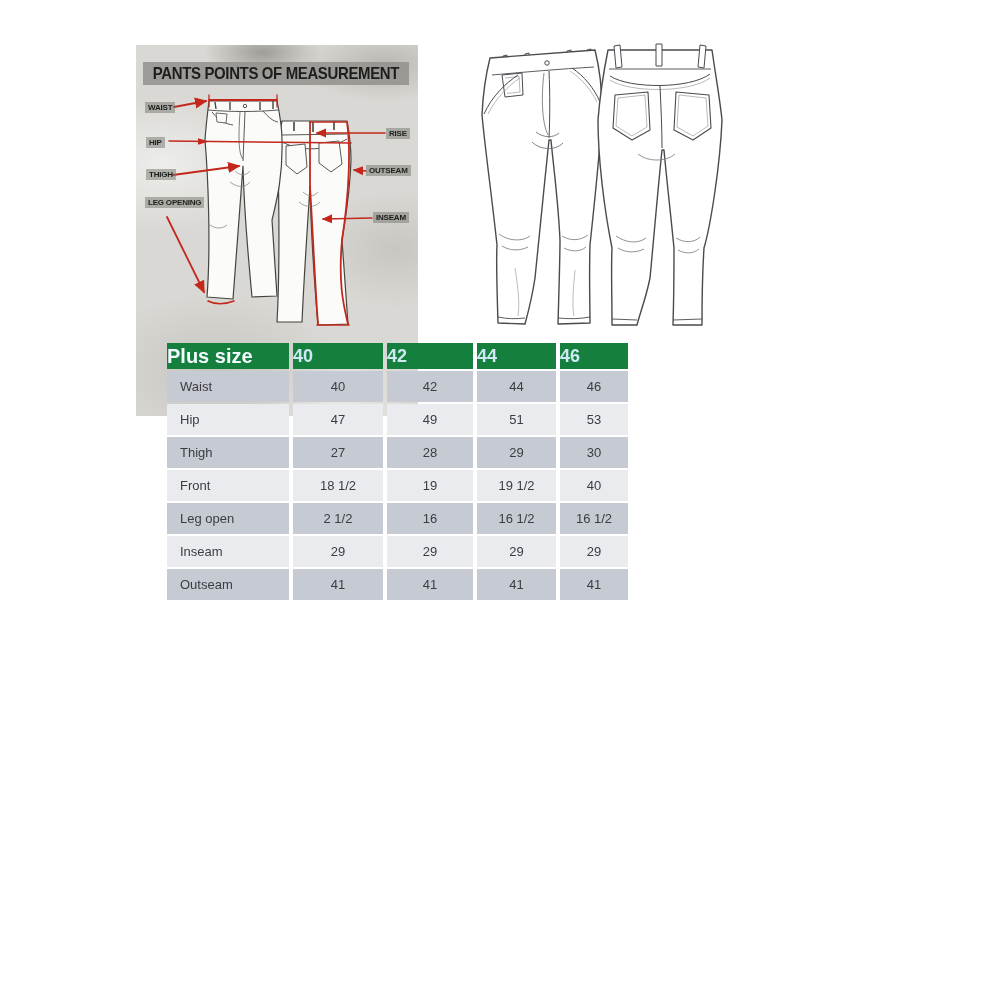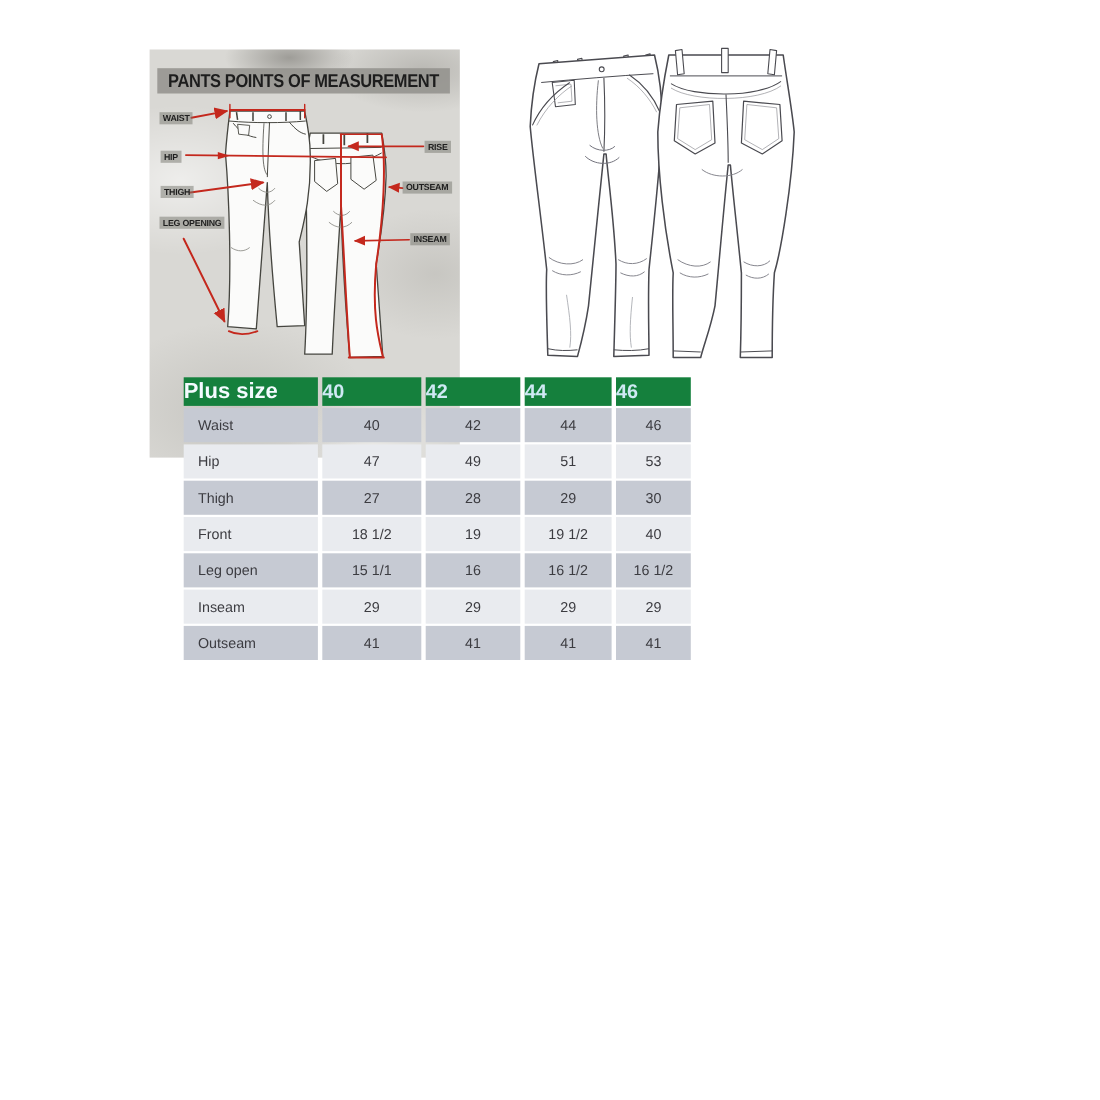--- a/index.html
+++ b/index.html
@@ -203,21 +203,21 @@
       </tr>
       <tr class="light">
         <td class="rowlabel">Front</td>
         <td>18 1/2</td>
         <td>19</td>
         <td>19 1/2</td>
         <td>40</td>
       </tr>
       <tr class="dark">
         <td class="rowlabel">Leg open</td>
-        <td>15 1/1</td>
+        <td>2 1/2</td>
         <td>16</td>
         <td>16 1/2</td>
         <td>16 1/2</td>
       </tr>
       <tr class="light">
         <td class="rowlabel">Inseam</td>
         <td>29</td>
         <td>29</td>
         <td>29</td>
         <td>29</td>

